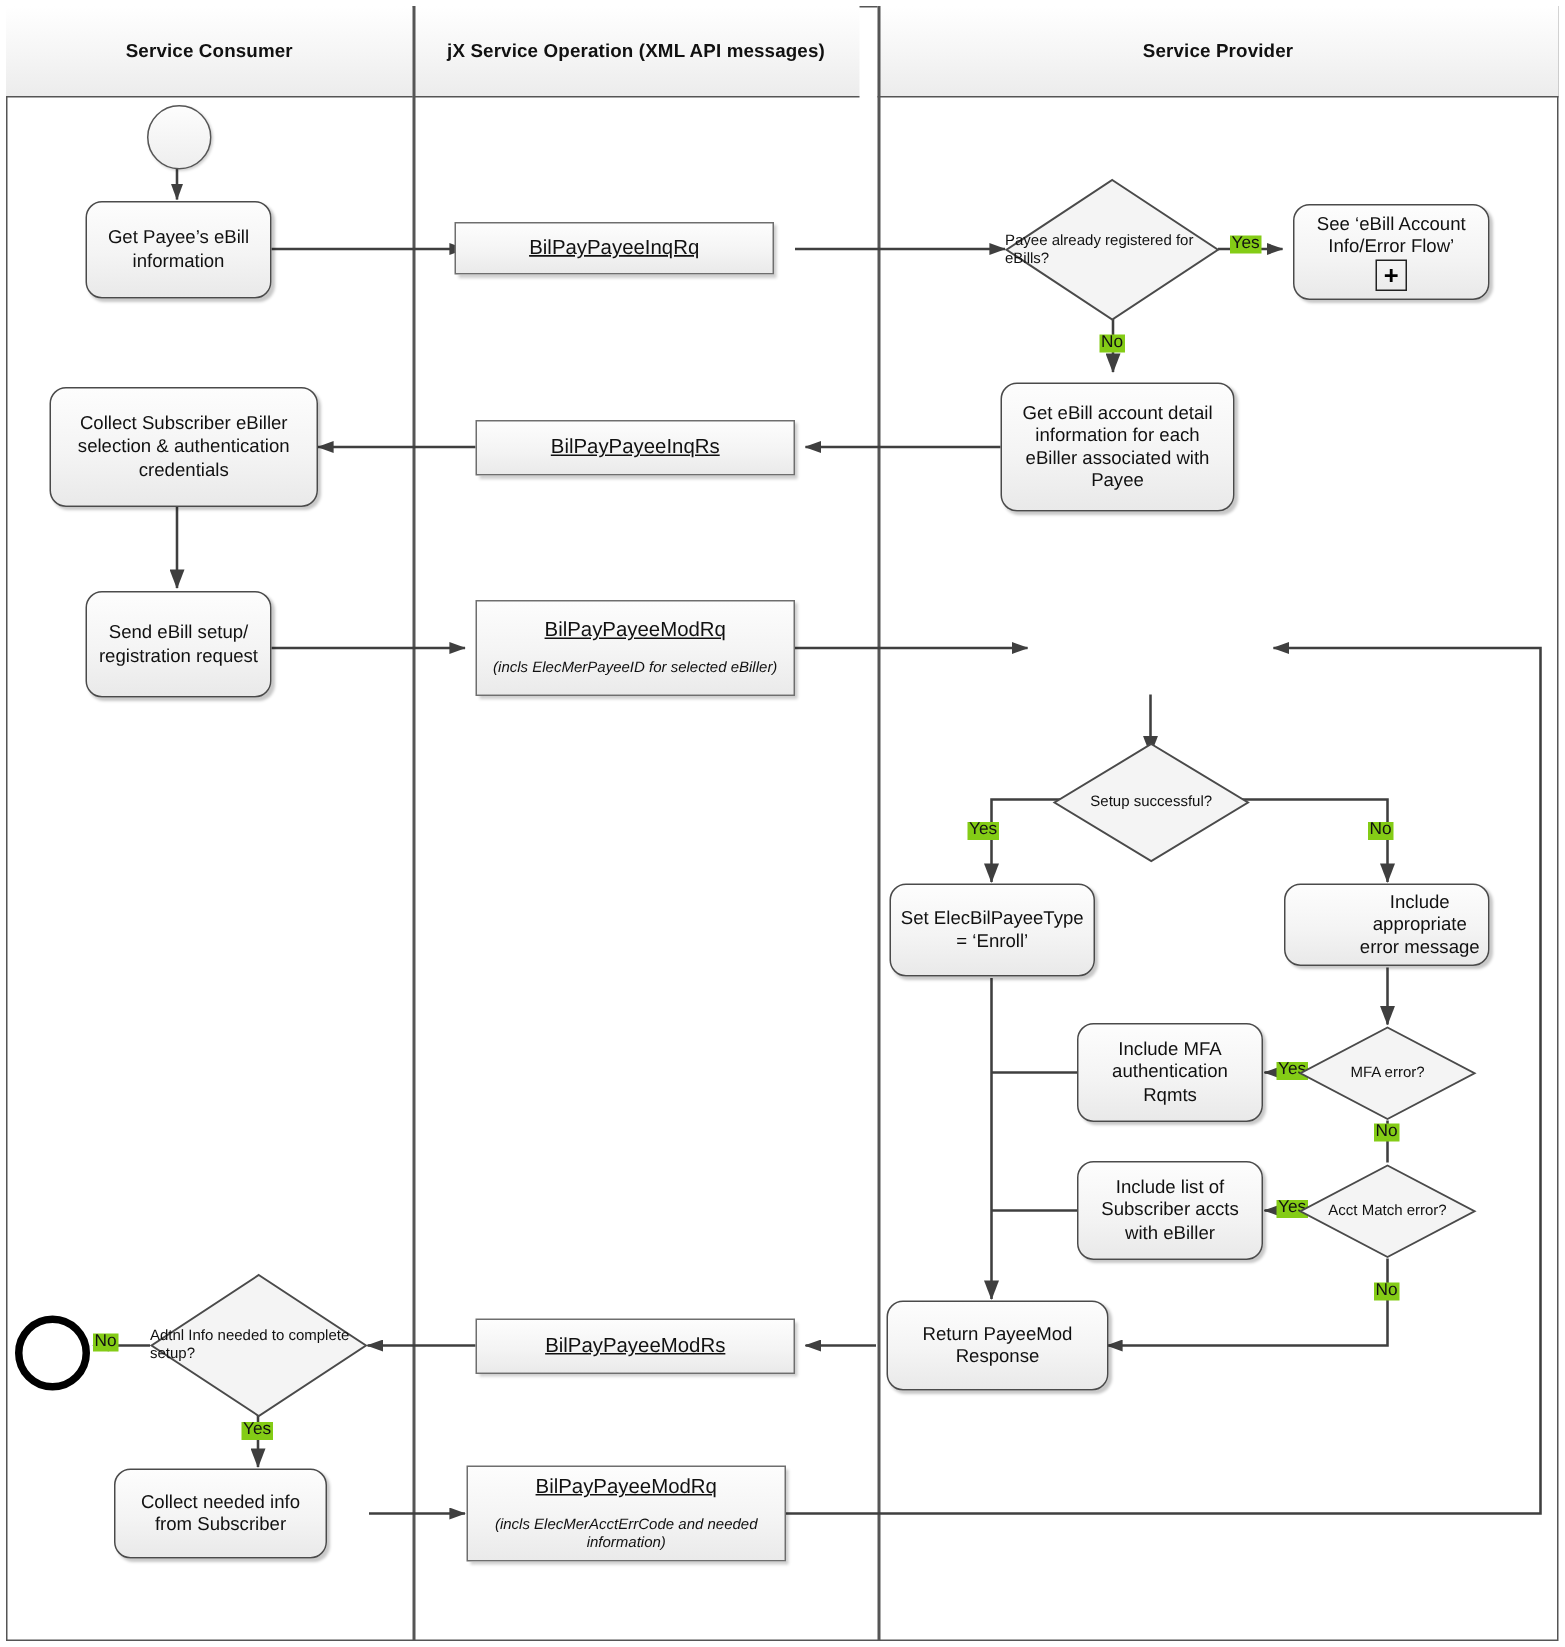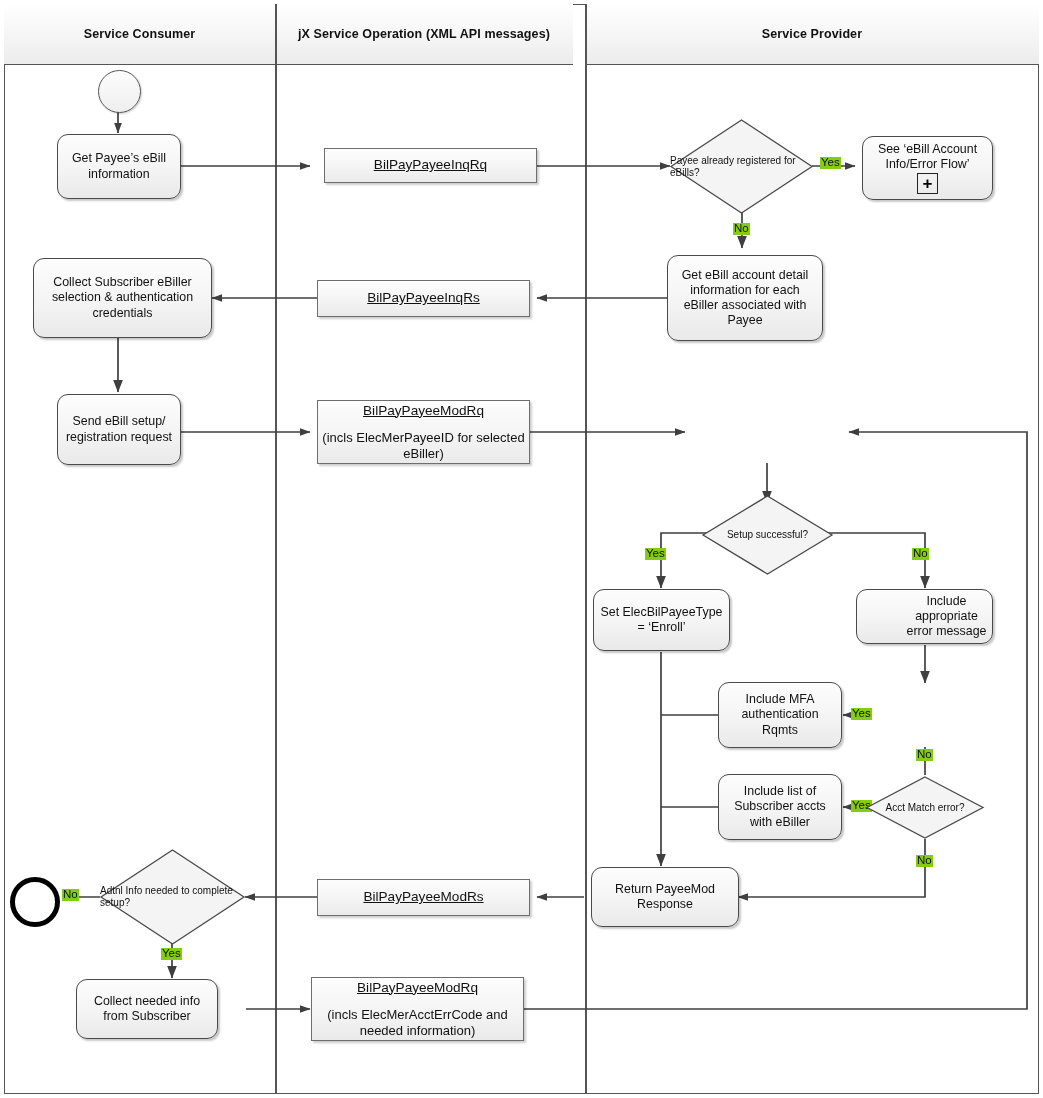--- a/index.html
+++ b/index.html
@@ -20,21 +20,21 @@
   .node{position:absolute;box-sizing:border-box;
       display:flex;align-items:center;justify-content:center;text-align:center;
       font-size:12.4px;line-height:1.23;color:#111;}
   .act{border:1.3px solid #4a4a4a;border-radius:11px;
       background:linear-gradient(to bottom,#fdfdfd 0%,#f4f4f4 55%,#e9e9e9 100%);
       box-shadow:2px 2px 2px rgba(0,0,0,.22);}
   .msg{border:1.3px solid #6e6e6e;border-radius:0;
       background:linear-gradient(to bottom,#fdfdfd 0%,#f4f4f4 55%,#eaeaea 100%);
       box-shadow:2px 2px 2px rgba(0,0,0,.20);flex-direction:column;}
   .msg .mtitle{text-decoration:underline;font-size:13.6px;}
-  .msg .msub{font-size:13px;line-height:1.2;margin-top:11px;}
+  .msg .msub{font-size:10px;line-height:1.2;margin-top:11px;font-style:italic;}
   .node .inner{padding:0 5px;}
 
   
   .dia{position:absolute;}
   .dia svg{position:absolute;left:0;top:0;overflow:visible;}
   .dia .dlabel{position:absolute;left:0;top:0;width:100%;height:100%;
       display:flex;align-items:center;justify-content:center;
       font-size:10px;line-height:1.2;color:#111;}
 
   
@@ -168,21 +168,21 @@
     <div class="inner">Collect needed info from Subscriber</div>
   </div>
 
   <div class="dia" style="left:100px;top:849px;width:145px;height:96px;">
     <svg width="145" height="96" viewBox="0 0 145 96">
       <polygon points="72.5,1 144,48 72.5,95 1,48" fill="#f4f4f4" stroke="#4a4a4a" stroke-width="1.3"></polygon>
     </svg>
     <div class="dlabel">Adtnl Info needed to complete setup?</div>
   </div>
 
-  <div class="node msg" style="left:324px;top:148px;width:213px;height:35px;text-decoration:underline;">
+  <div class="node msg" style="left:303px;top:148px;width:213px;height:35px;text-decoration:underline;">
     <div class="mtitle">BilPayPayeeInqRq</div>
   </div>
 
   <div class="node msg" style="left:317px;top:280px;width:213px;height:37px;">
     <div class="mtitle">BilPayPayeeInqRs</div>
   </div>
 
   <div class="node msg" style="left:317px;top:400px;width:213px;height:64px;">
     <div class="mtitle">BilPayPayeeModRq</div>
     <div class="msub">(incls ElecMerPayeeID for selected eBiller)</div>
@@ -222,20 +222,26 @@
   </div>
 
   <div class="node act" style="left:593px;top:589px;width:137px;height:62px;">
     <div class="inner">Set ElecBilPayeeType = ‘Enroll’</div>
   </div>
 
   <div class="node act" style="left:856px;top:589px;width:137px;height:55px;padding-left:44px;">
     <div class="inner">Include appropriate error message</div>
   </div>
 
+  <div class="dia" style="left:866px;top:684px;width:118px;height:63px;">
+    <svg width="118" height="63" viewBox="0 0 118 63">
+      <polygon points="59,1 117,31.5 59,62 1,31.5" fill="#f4f4f4" stroke="#4a4a4a" stroke-width="1.3"></polygon>
+    </svg>
+    <div class="dlabel">MFA error?</div>
+  </div>
 
   <div class="node act" style="left:718px;top:682px;width:124px;height:66px;">
     <div class="inner">Include MFA authentication Rqmts</div>
   </div>
 
   <div class="dia" style="left:866px;top:776px;width:118px;height:63px;">
     <svg width="118" height="63" viewBox="0 0 118 63">
       <polygon points="59,1 117,31.5 59,62 1,31.5" fill="#f4f4f4" stroke="#4a4a4a" stroke-width="1.3"></polygon>
     </svg>
     <div class="dlabel">Acct Match error?</div>

